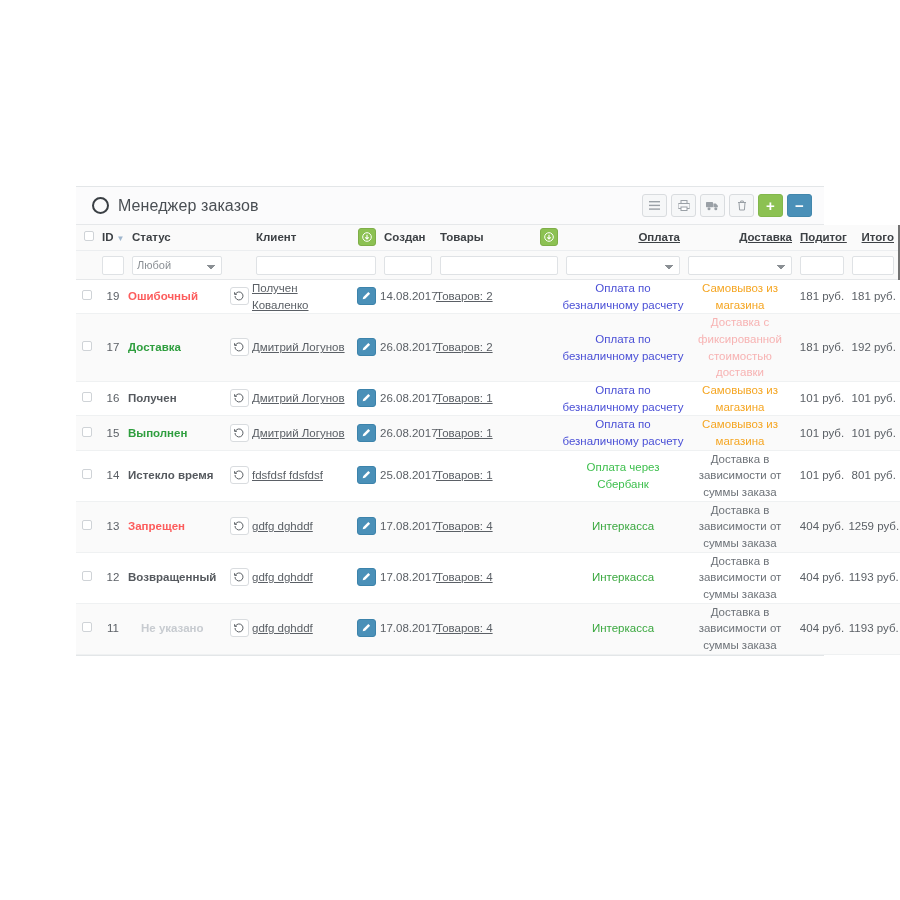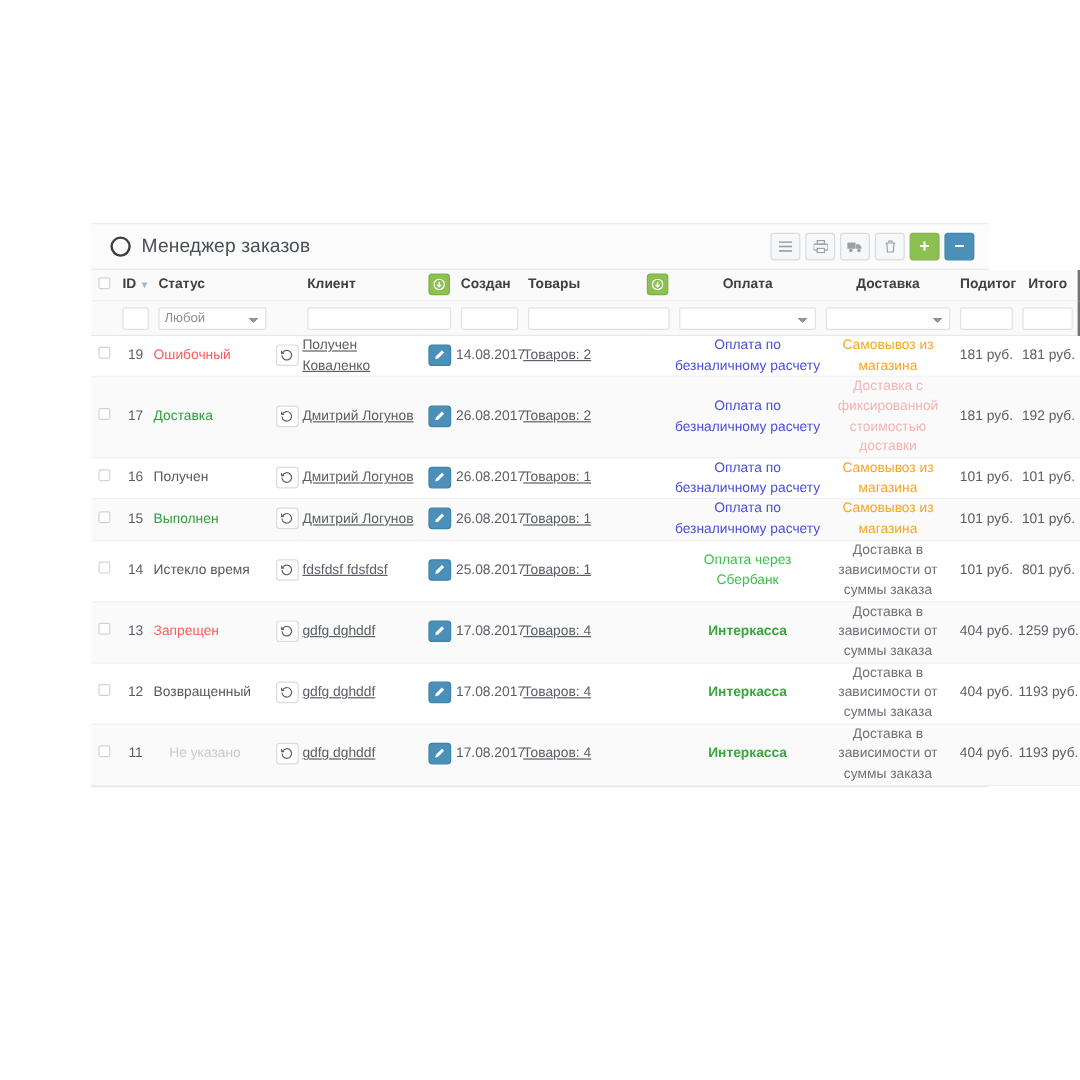--- a/index.html
+++ b/index.html
@@ -54,21 +54,21 @@
     padding:0;margin:0;vertical-align:middle;
   }
   thead tr.cols{background:#fafafa;height:22px;}
   thead tr.cols th{
     font-size:11.5px;font-weight:700;color:#3d4145;
     border-bottom:1px solid #eceef0;
     padding:3px 4px 4px 4px;
     white-space:nowrap;
   }
   th.link-h{color:#4a90d9;cursor:pointer;}
-  th.center{text-align:center;}
+  th.center{text-align:right;text-decoration:underline;}
   th.left{text-align:left;}
   .caret{font-size:8px;color:#9fb6cd;margin-left:3px;}
   .addcol{
     display:inline-flex;align-items:center;justify-content:center;
     width:16px;height:16px;border-radius:3px;
     background:#8cc152;border:1px solid #7fae48;color:#fff;
     cursor:pointer;vertical-align:middle;
   }
   thead tr.filters{background:#fafafa;height:29px;}
   thead tr.filters td{
@@ -100,41 +100,41 @@
   }
   .fbtn.red{background:#ef5b5b;border-color:#e04f4f;color:#fff;font-weight:700;}
   tbody tr{border-bottom:1px solid #eff1f2;}
   tbody tr.odd{background:#ffffff;}
   tbody tr.even{background:#fafafa;}
   tbody td{
     padding:7px 4px;font-size:11.5px;color:#5b6066;line-height:1.45;
   }
   td.c{text-align:center;}
   td.l{text-align:left;}
-  .status{font-weight:400;font-size:11.5px;}
+  .status{font-weight:700;font-size:11.5px;}
   .s-red{color:#fc5c5c;}
   .s-green{color:#2e9e3e;}
   .s-dark{color:#55595e;}
   .s-muted{color:#c7cbd0;padding-left:13px;}
   .hist-btn{
     display:inline-flex;align-items:center;justify-content:center;
     width:19px;height:18px;border:1px solid #d9dcdf;border-radius:3px;
     background:#fff;color:#5c6166;font-size:10px;cursor:pointer;
     box-sizing:border-box;
   }
   .edit-btn{
     display:inline-flex;align-items:center;justify-content:center;
     width:19px;height:18px;border:1px solid #3c83ab;border-radius:3px;
     background:#4a90b8;color:#fff;font-size:9px;cursor:pointer;
     box-sizing:border-box;
   }
   a.ln{color:#5b6066;text-decoration:underline;cursor:pointer;}
   .pay-blue{color:#4a4fd6;}
   .pay-green{color:#3dbf4d;}
-  .pay-green2{color:#3aa83f;font-weight:bold;}
+  .pay-green2{color:#3aa83f;}
   .dlv-orange{color:#f5a623;}
   .dlv-pink{color:#f7b3b3;}
   .dlv-gray{color:#6d7278;}
   td.actions-cell{
     background:#f2f3f4;
     border-left:1px solid #e6e8ea;
     text-align:left;padding-left:12px;
   }
   th.actions-h,td.actions-h{background:#f2f3f4;border-left:4px solid #737373;}
   .act-wrap{display:flex;gap:5px;align-items:center;}

